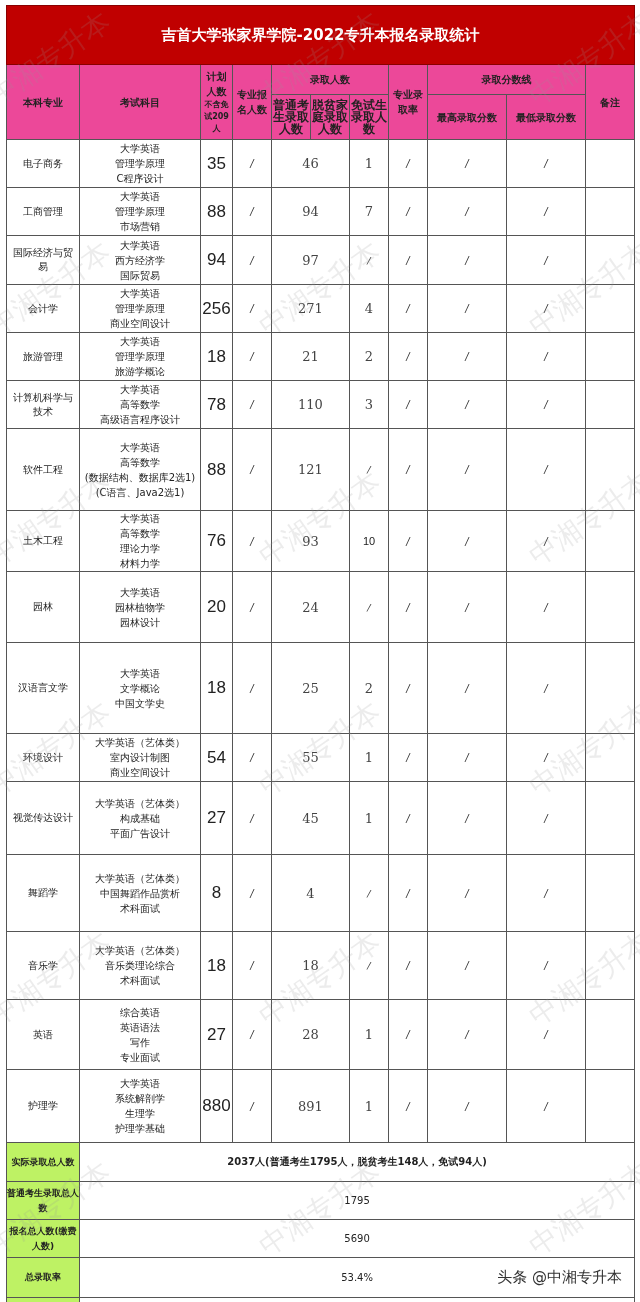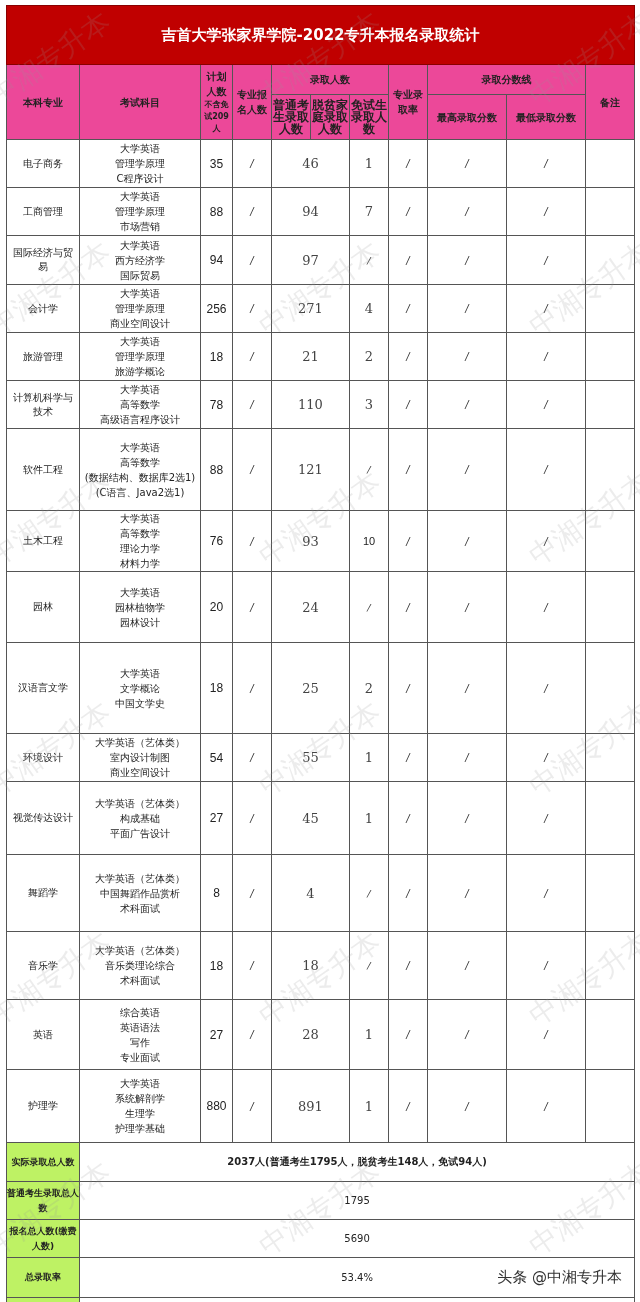--- a/index.html
+++ b/index.html
@@ -8,21 +8,21 @@
   .sheet { position: absolute; left: 6px; top: 5px; width: 628px; }
   table { border-collapse: collapse; width: 628px; table-layout: fixed; }
   td, th { border: 1px solid #555; text-align: center; vertical-align: middle; padding: 0; }
   .title-cell { background: #c00000; color: #fff; font-weight: bold; font-size: 15px; height: 58px; border-color: #8a0000; }
   .hdr { background: #ec4899; font-weight: bold; font-size: 10px; color: #222; line-height: 15px; }
   .hdr.small { font-size: 12px; line-height: 12px; margin-left: 30px; }
   .hdr .tiny { display: block; font-size: 8px; line-height: 12px; }
   .major { font-size: 10px; line-height: 14px; padding: 0 2px; }
   .subjects { font-size: 10px; line-height: 15px; margin-top: 20px; }
   .subjects span { display: block; white-space: nowrap; }
-  .num { font-size: 12px; font-family: "Liberation Sans", sans-serif; }
+  .num { font-size: 17px; font-family: "Liberation Sans", sans-serif; }
   .serif-num { font-size: 13px; font-family: "DejaVu Serif", "Liberation Serif", serif; color: #444; }
   .slash { font-size: 10px; font-style: italic; color: #333; }
   .sum-label { background: #bef264; font-weight: bold; font-size: 9px; line-height: 15px; }
   .sum-value { font-size: 10px; }
   .sum-value.bold { font-weight: bold; }
   .watermark-layer { position: absolute; left: 0; top: 0; width: 640px; height: 1302px; pointer-events: none; overflow: hidden; }
   .wm { position: absolute; color: rgba(150,150,150,0.18); font-size: 28px; transform: rotate(-35deg); white-space: nowrap; }
   .credit { position: absolute; right: 18px; top: 1268px; font-size: 15px; color: #333; font-family: "DejaVu Sans", sans-serif; }
 </style>
 </head>

